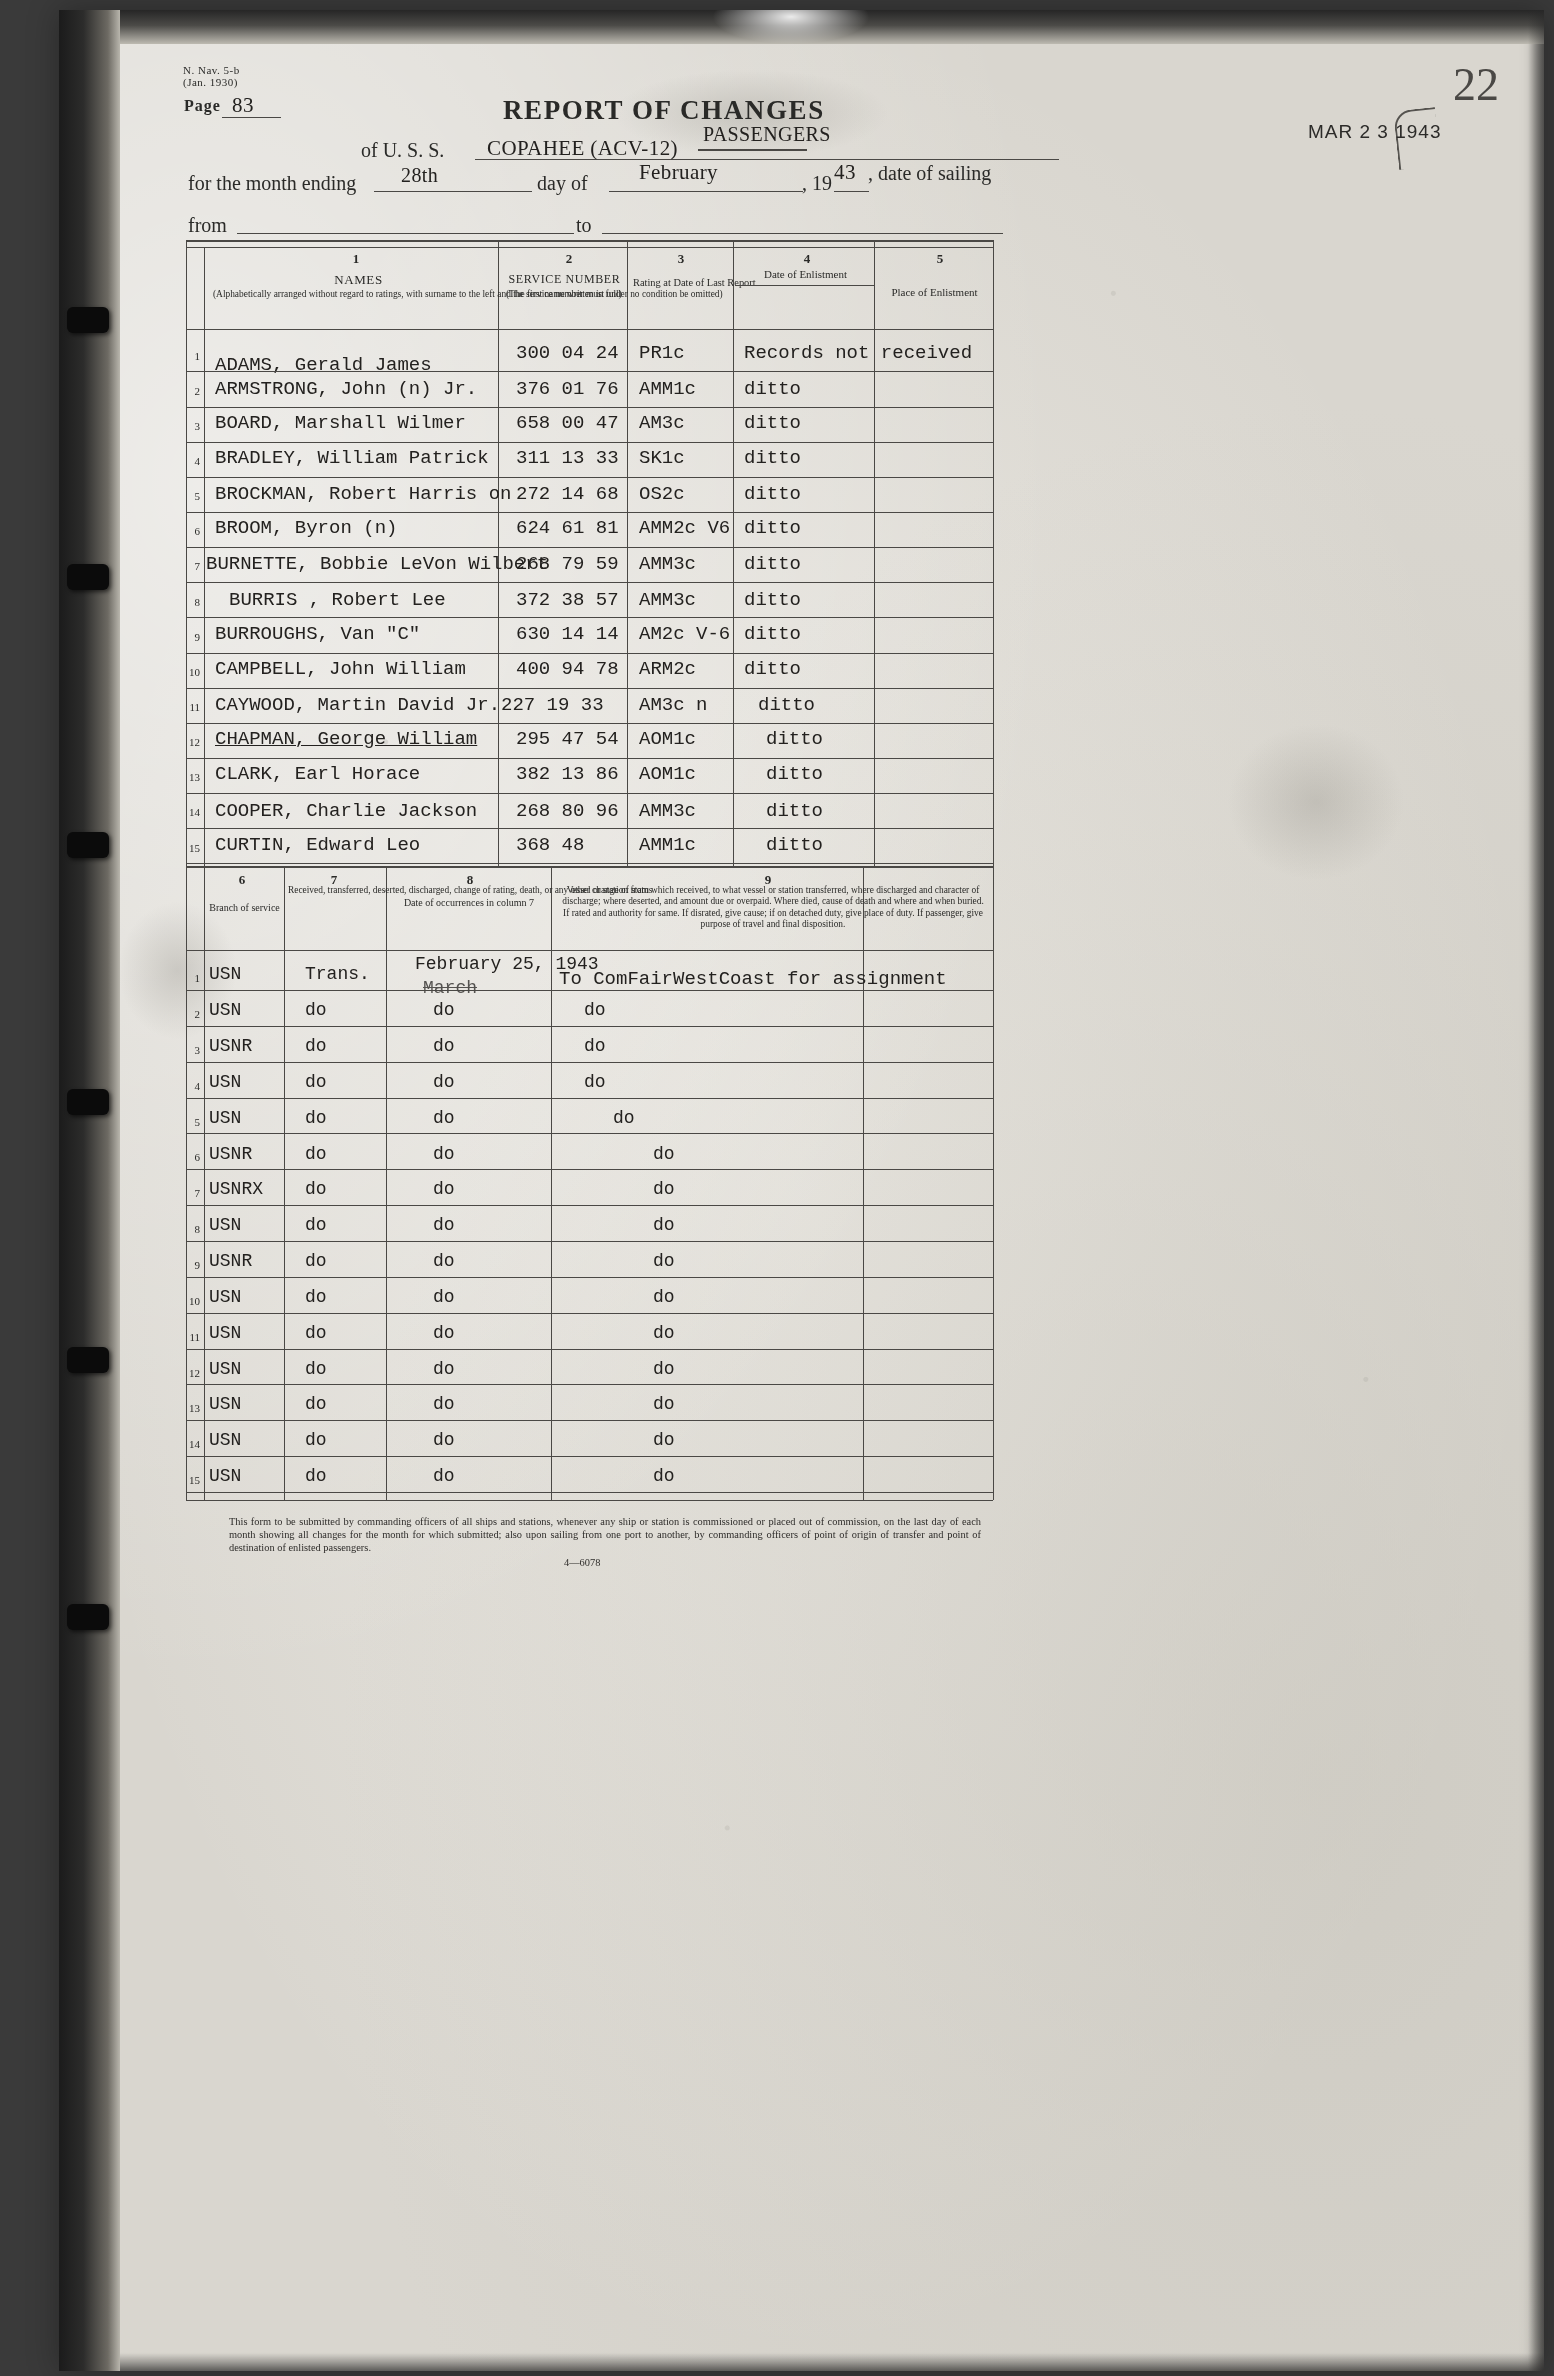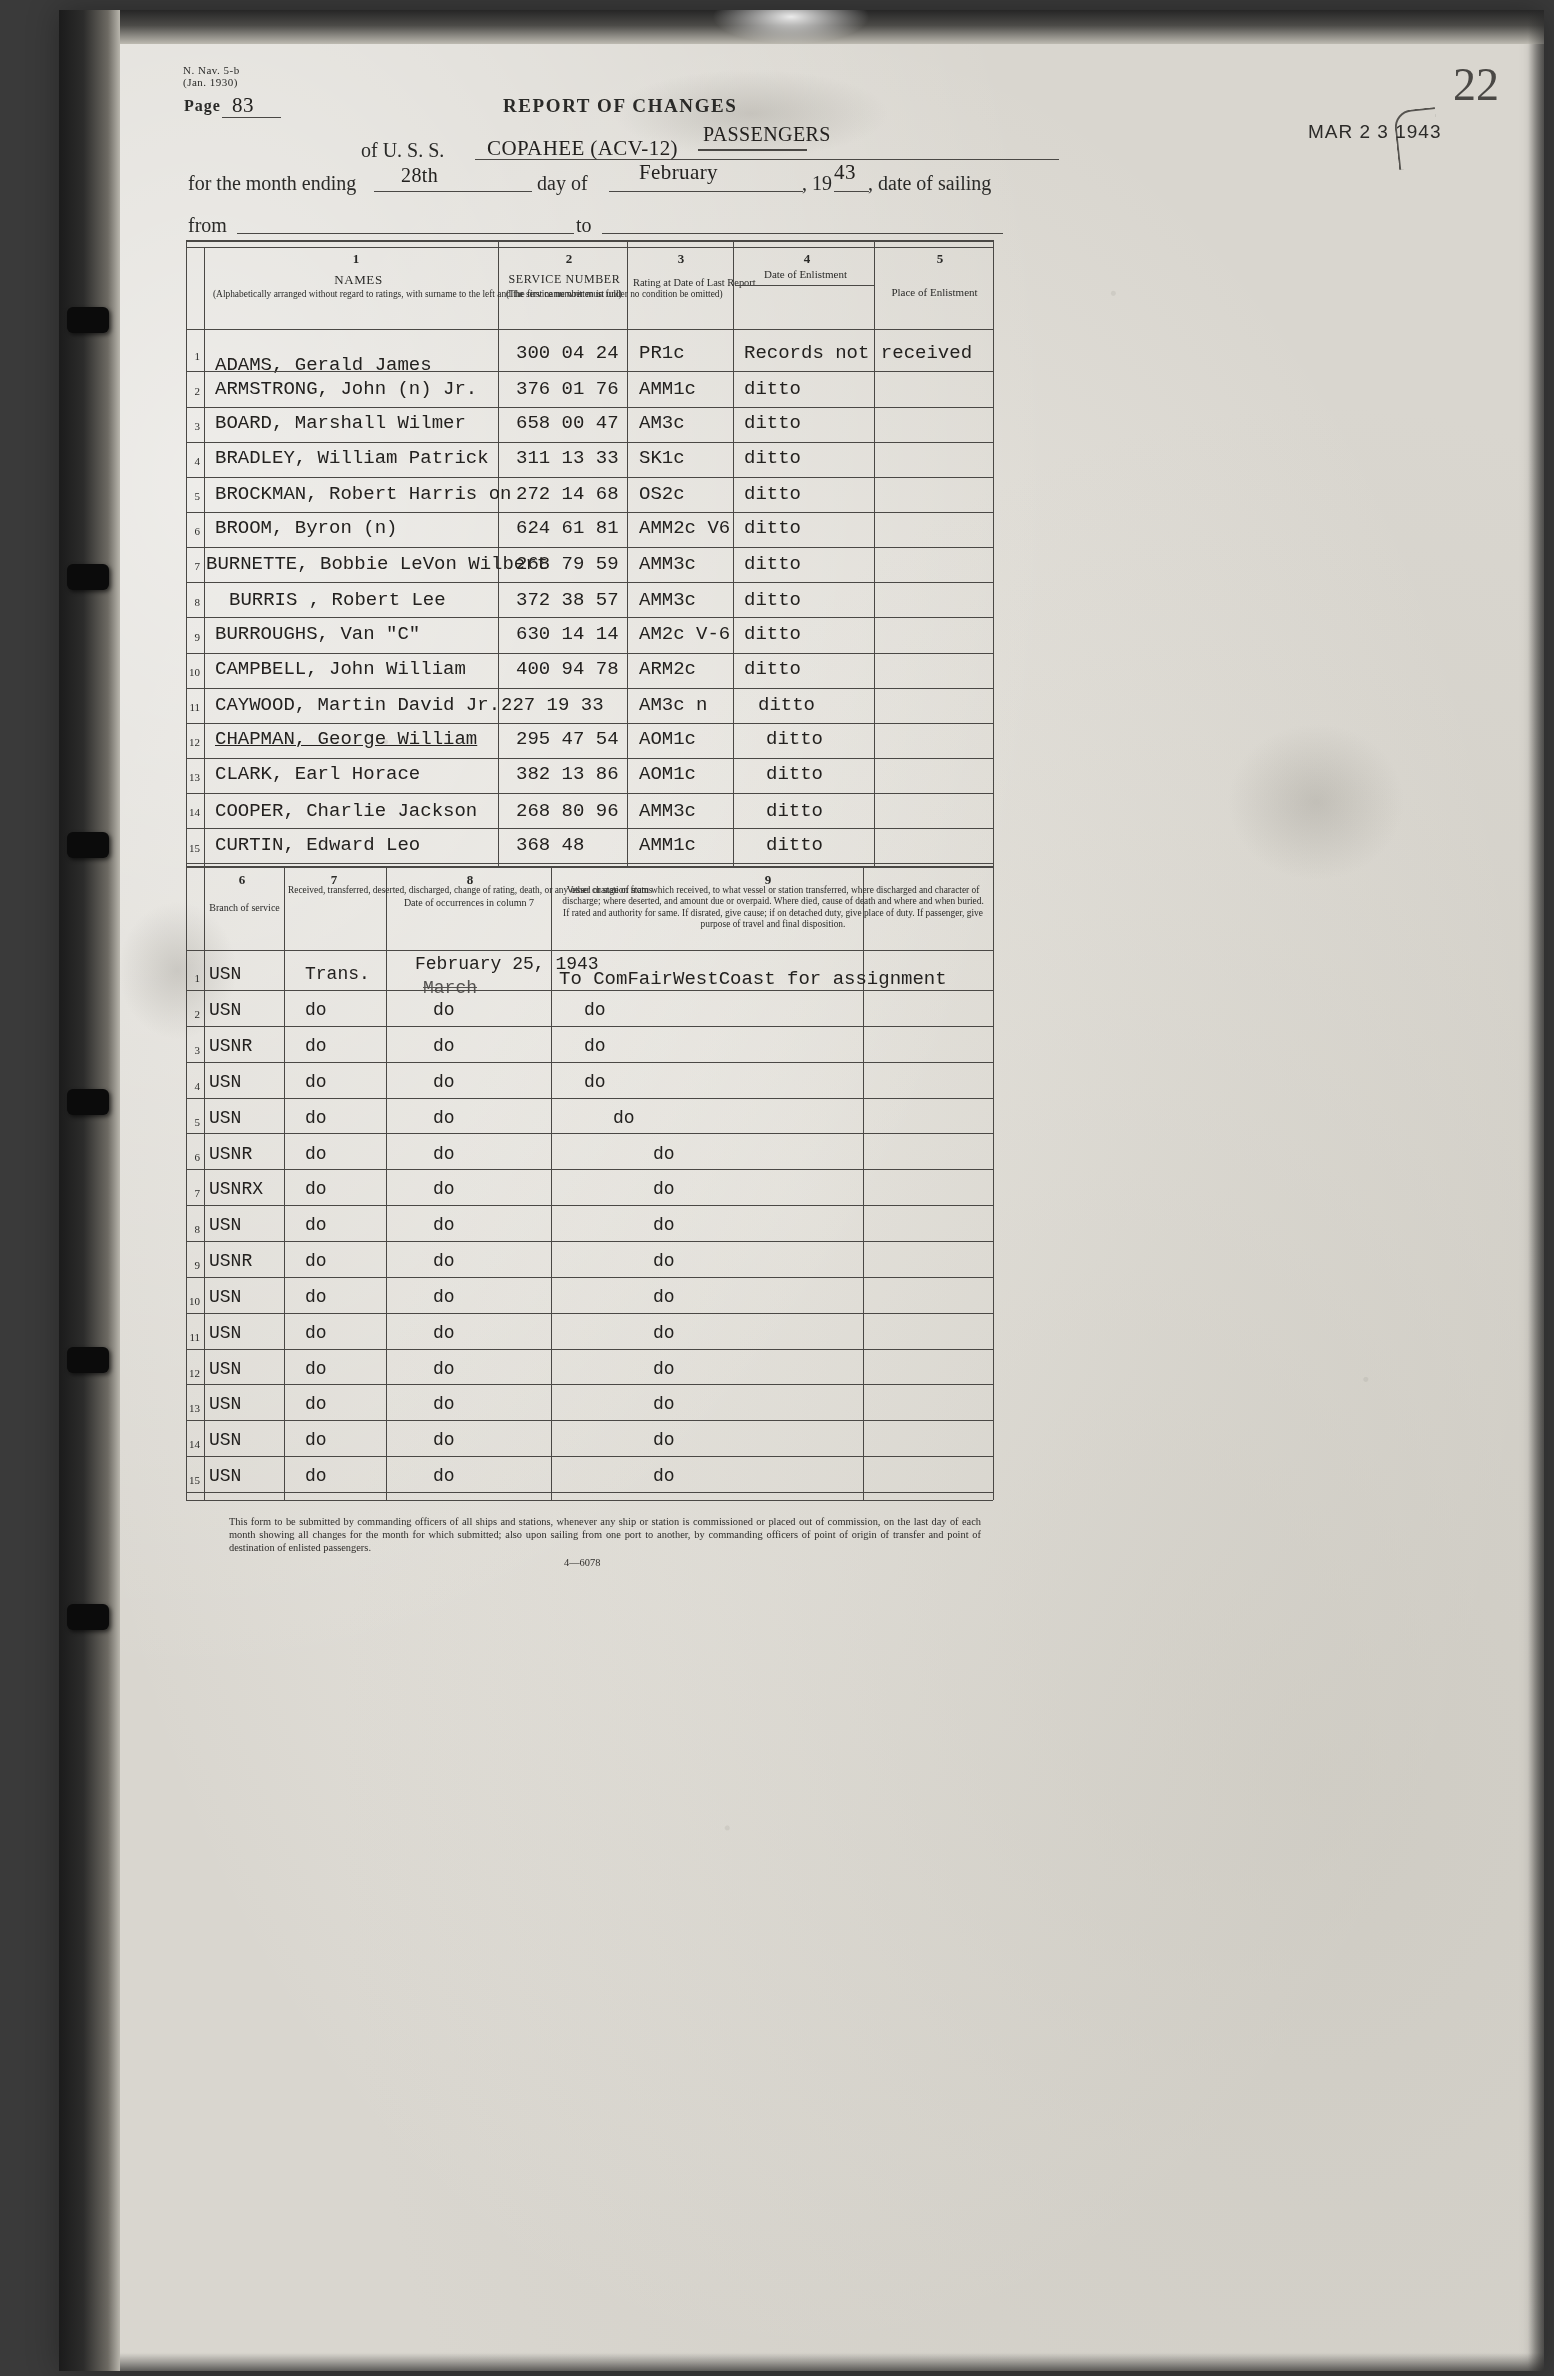--- a/index.html
+++ b/index.html
@@ -72,21 +72,21 @@
   }
   .printed { font-family: "Liberation Serif", serif; }
   .abs { position: absolute; white-space: nowrap; }
   .rule { position: absolute; background: #4a4845; height: 1px; }
   .vrule { position: absolute; background: #4a4845; width: 1px; }
 
   
   #formno { font-size: 11px; line-height: 12px; letter-spacing: 0.5px; }
   #pageno-label { font-size: 16px; font-weight: bold; letter-spacing: 1px; }
   #title {
-    font-size: 19px; font-weight: bold; letter-spacing: 1.6px; font-family: Liberation Serif, serif;
+    font-size: 27px; font-weight: bold; letter-spacing: 1.6px; font-family: Liberation Serif, serif;
   }
   .hdr-line { font-size: 20px; }
   .blank-rule { position:absolute; border-bottom: 1px solid #4a4845; }
 
   #stamp-22 {
     font-family: "Liberation Serif", serif;
     font-size: 46px;
     color: #4a4845;
   }
   #datestamp {
@@ -185,21 +185,21 @@
   <div class="abs typed" style="left:342px; top:154px; font-size:20px;">28th</div>
 
   <div class="abs printed hdr-line" style="left:478px; top:162px;">day of</div>
   <div class="blank-rule" style="left:550px; top:181px; width:194px;"></div>
   <div class="abs typed" style="left:580px; top:150px; font-size:21px;">February</div>
 
   <div class="blank-rule" style="left:744px; top:181px; width:0px;"></div>
   <div class="abs printed hdr-line" style="left:743px; top:162px;">, 19</div>
   <div class="blank-rule" style="left:775px; top:181px; width:35px;"></div>
   <div class="abs typed" style="left:775px; top:150px; font-size:21px;">43</div>
-  <div class="abs printed hdr-line" style="left:809px; top:162px;text-align:center;">, date of sailing</div>
+  <div class="abs printed hdr-line" style="left:809px; top:152px;text-align:center;">, date of sailing</div>
 
   <div class="abs printed hdr-line" style="left:129px; top:204px;">from</div>
   <div class="blank-rule" style="left:178px; top:223px; width:337px;"></div>
   <div class="abs printed hdr-line" style="left:517px; top:204px;">to</div>
   <div class="blank-rule" style="left:543px; top:223px; width:401px;"></div>
 
   <div class="rule" style="left:127px; top:230px; width:807px; height:2px;"></div>
   <div class="rule" style="left:127px; top:237px; width:807px; height:1px;"></div>
 
   <div class="vrule" style="left:127px; top:230px; height:627px;"></div>

